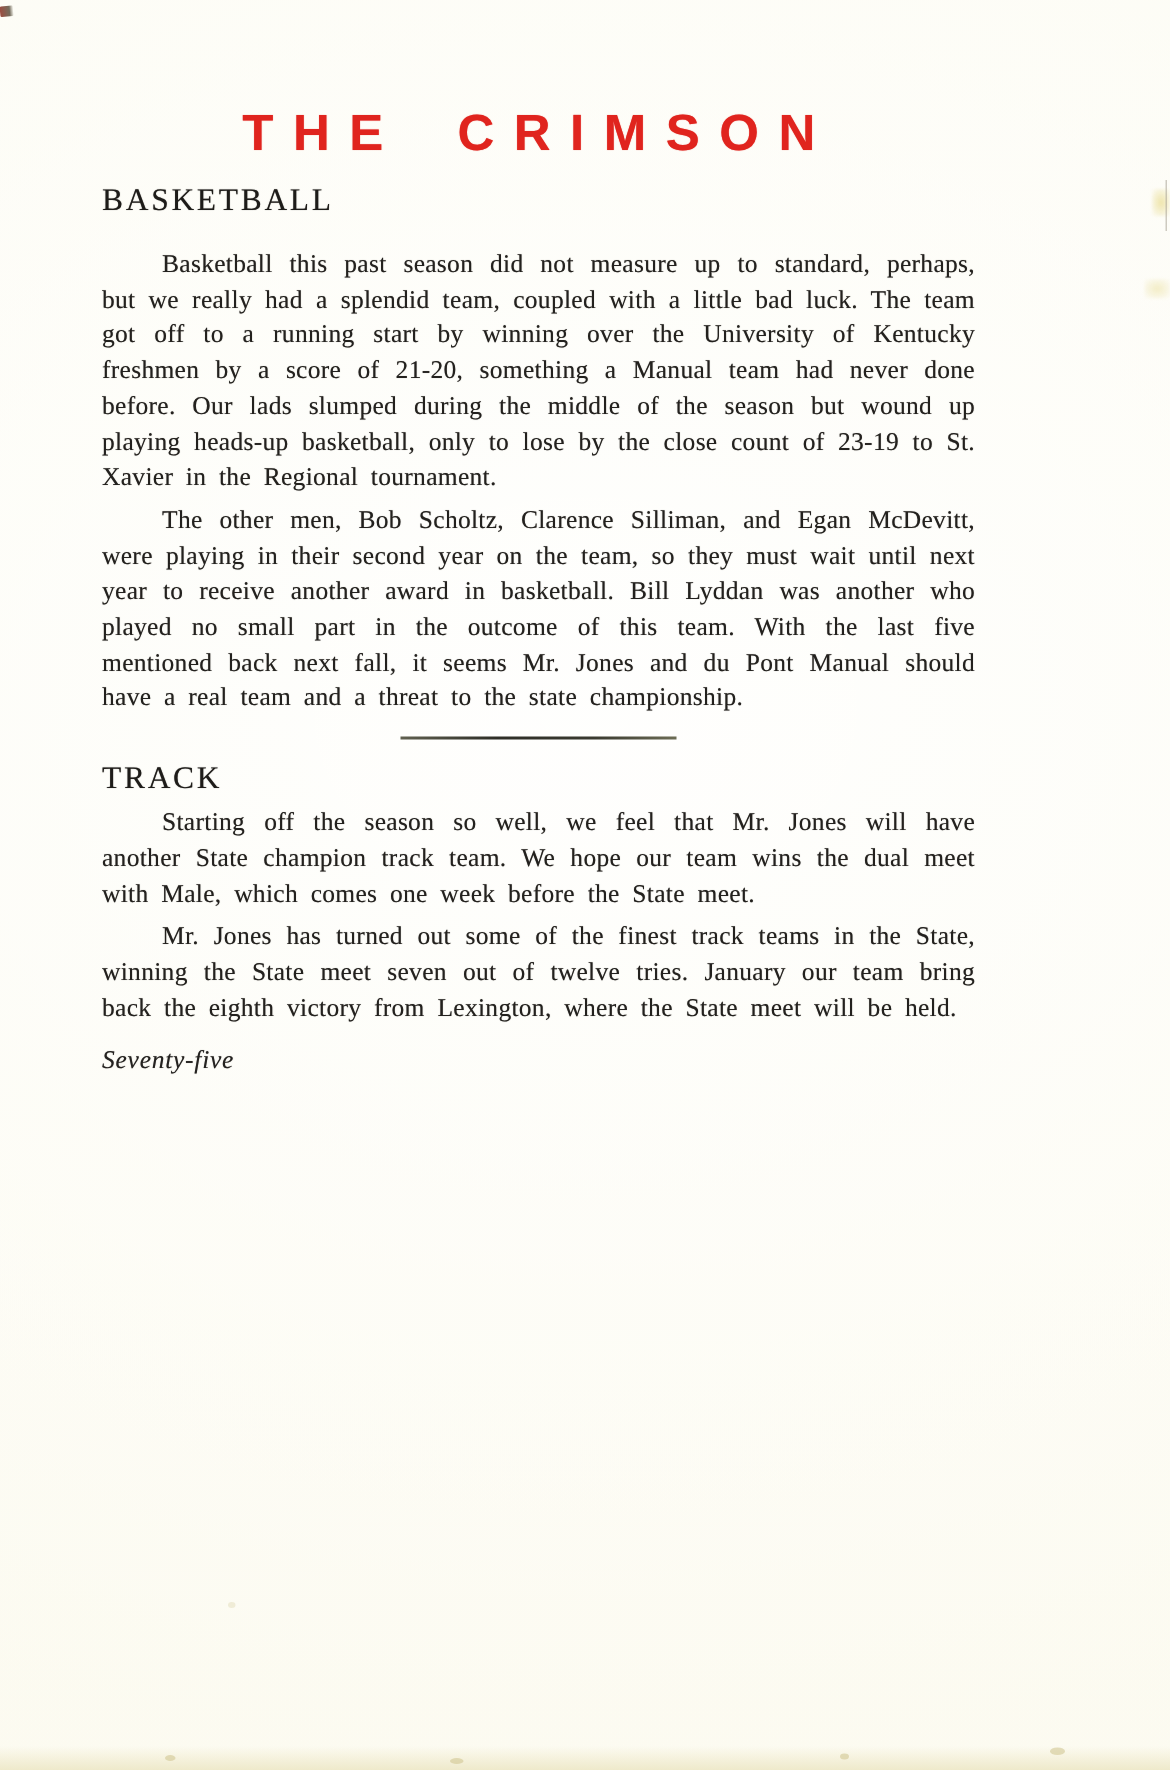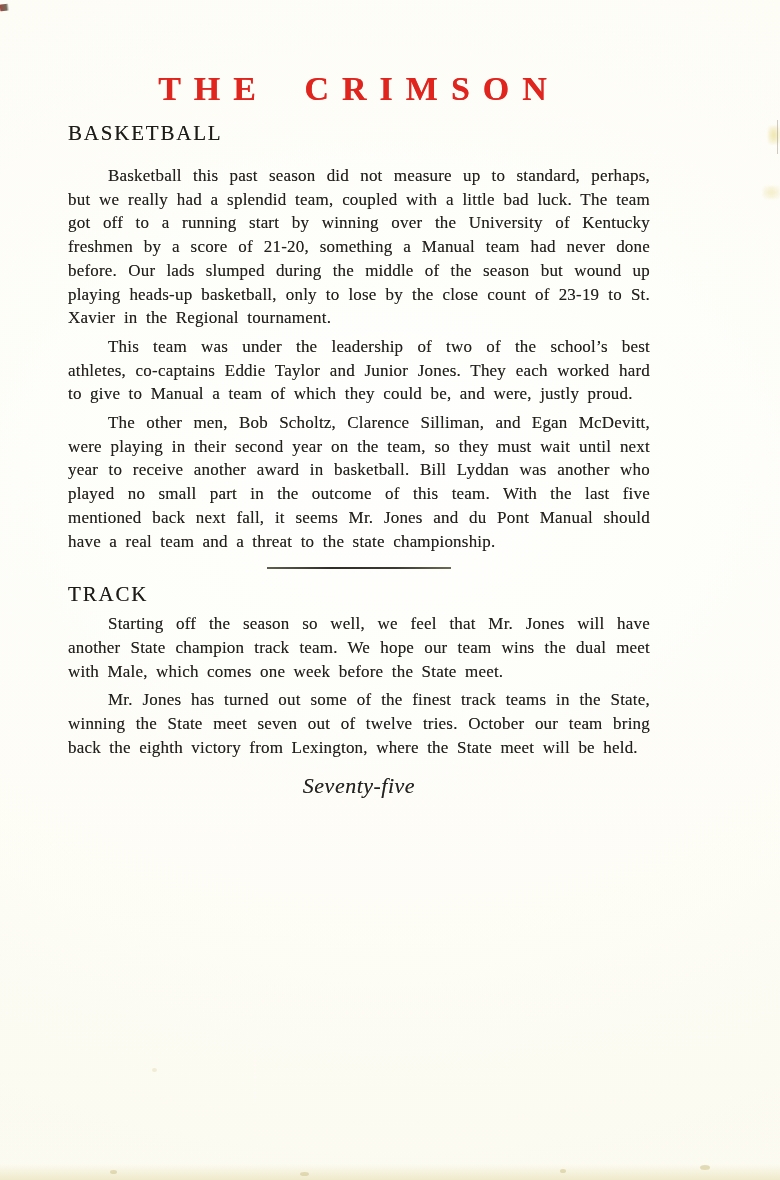--- a/index.html
+++ b/index.html
@@ -18,21 +18,21 @@
   }
   .text-column {
     position: absolute;
     left: 68px;
     top: 0;
     width: 582px;
   }
   .masthead {
     margin-top: 70px;
     text-align: center;
-    font-family: Liberation Serif, serif;
+    font-family: Liberation Sans, sans-serif;
     font-weight: 700;
     font-size: 34px;
     line-height: 38px;
     letter-spacing: 13px;
     word-spacing: 14px;
     color: #e0241e;
     text-shadow: 0 0 0.6px rgba(224,36,30,0.7);
     white-space: nowrap;
   }
   .section-heading {
@@ -59,23 +59,22 @@
   .body-copy p.first { margin-top: 18px; }
   .rule-divider {
     width: 184px;
     height: 2px;
     margin: 14px auto 0 auto;
     border: none;
     background: linear-gradient(90deg, #60604f 0%, #2e2e27 35%, #3a3a30 70%, #6c6c55 100%);
   }
   .folio {
     margin-top: 14px;
-    text-align: center;
     font-style: italic;
-    font-size: 22px;
+    font-size: 17px;
     letter-spacing: 0.5px;
     color: #242220;
     text-shadow: 0 0 0.55px rgba(40,35,30,0.5);
   }
   
   .mark-top-left {
     position: absolute;
     left: 0; top: 4px;
     width: 9px; height: 7px;
     background: linear-gradient(90deg, #8a2d1f 0%, #5c5240 70%, rgba(92,82,64,0) 100%);
@@ -132,31 +131,30 @@
   <div class="hairline-right-edge"></div>
 
   <div class="text-column">
 
     <div class="masthead">THE CRIMSON</div>
 
     <div class="section-heading">BASKETBALL</div>
 
     <div class="body-copy">
       <p class="first">Basketball this past season did not measure up to standard, perhaps, but we really had a splendid team, coupled with a little bad luck.  The team got off to a running start by winning over the University of Kentucky freshmen by a score of 21-20, something a Manual team had never done before.  Our lads slumped during the middle of the season but wound up playing heads-up basketball, only to lose by the close count of 23-19 to St. Xavier in the Regional tournament.</p>
-      <p>This team was under the leadership of two of the school’s best athletes, co-captains Eddie Taylor and Junior Jones.  They each worked hard to give to Manual a team of which they could be, and were, justly proud.</p>
       <p>The other men, Bob Scholtz, Clarence Silliman, and Egan McDevitt, were playing in their second year on the team, so they must wait until next year to receive another award in basketball.  Bill Lyddan was another who played no small part in the outcome of this team.  With the last five mentioned back next fall, it seems Mr. Jones and du Pont Manual should have a real team and a threat to the state championship.</p>
     </div>
 
     <hr class="rule-divider">
 
     <div class="section-heading track">TRACK</div>
 
     <div class="body-copy">
       <p>Starting off the season so well, we feel that Mr. Jones will have another State champion track team.  We hope our team wins the dual meet with Male, which comes one week before the State meet.</p>
-      <p>Mr. Jones has turned out some of the finest track teams in the State, winning the State meet seven out of twelve tries.  October our team bring back the eighth victory from Lexington, where the State meet will be held.</p>
+      <p>Mr. Jones has turned out some of the finest track teams in the State, winning the State meet seven out of twelve tries.  January our team bring back the eighth victory from Lexington, where the State meet will be held.</p>
     </div>
 
     <div class="folio">Seventy-five</div>
 
   </div>
 
   <div class="band-bottom"></div>
   <div class="speckle s1"></div>
   <div class="speckle s2"></div>
   <div class="speckle s3"></div>

